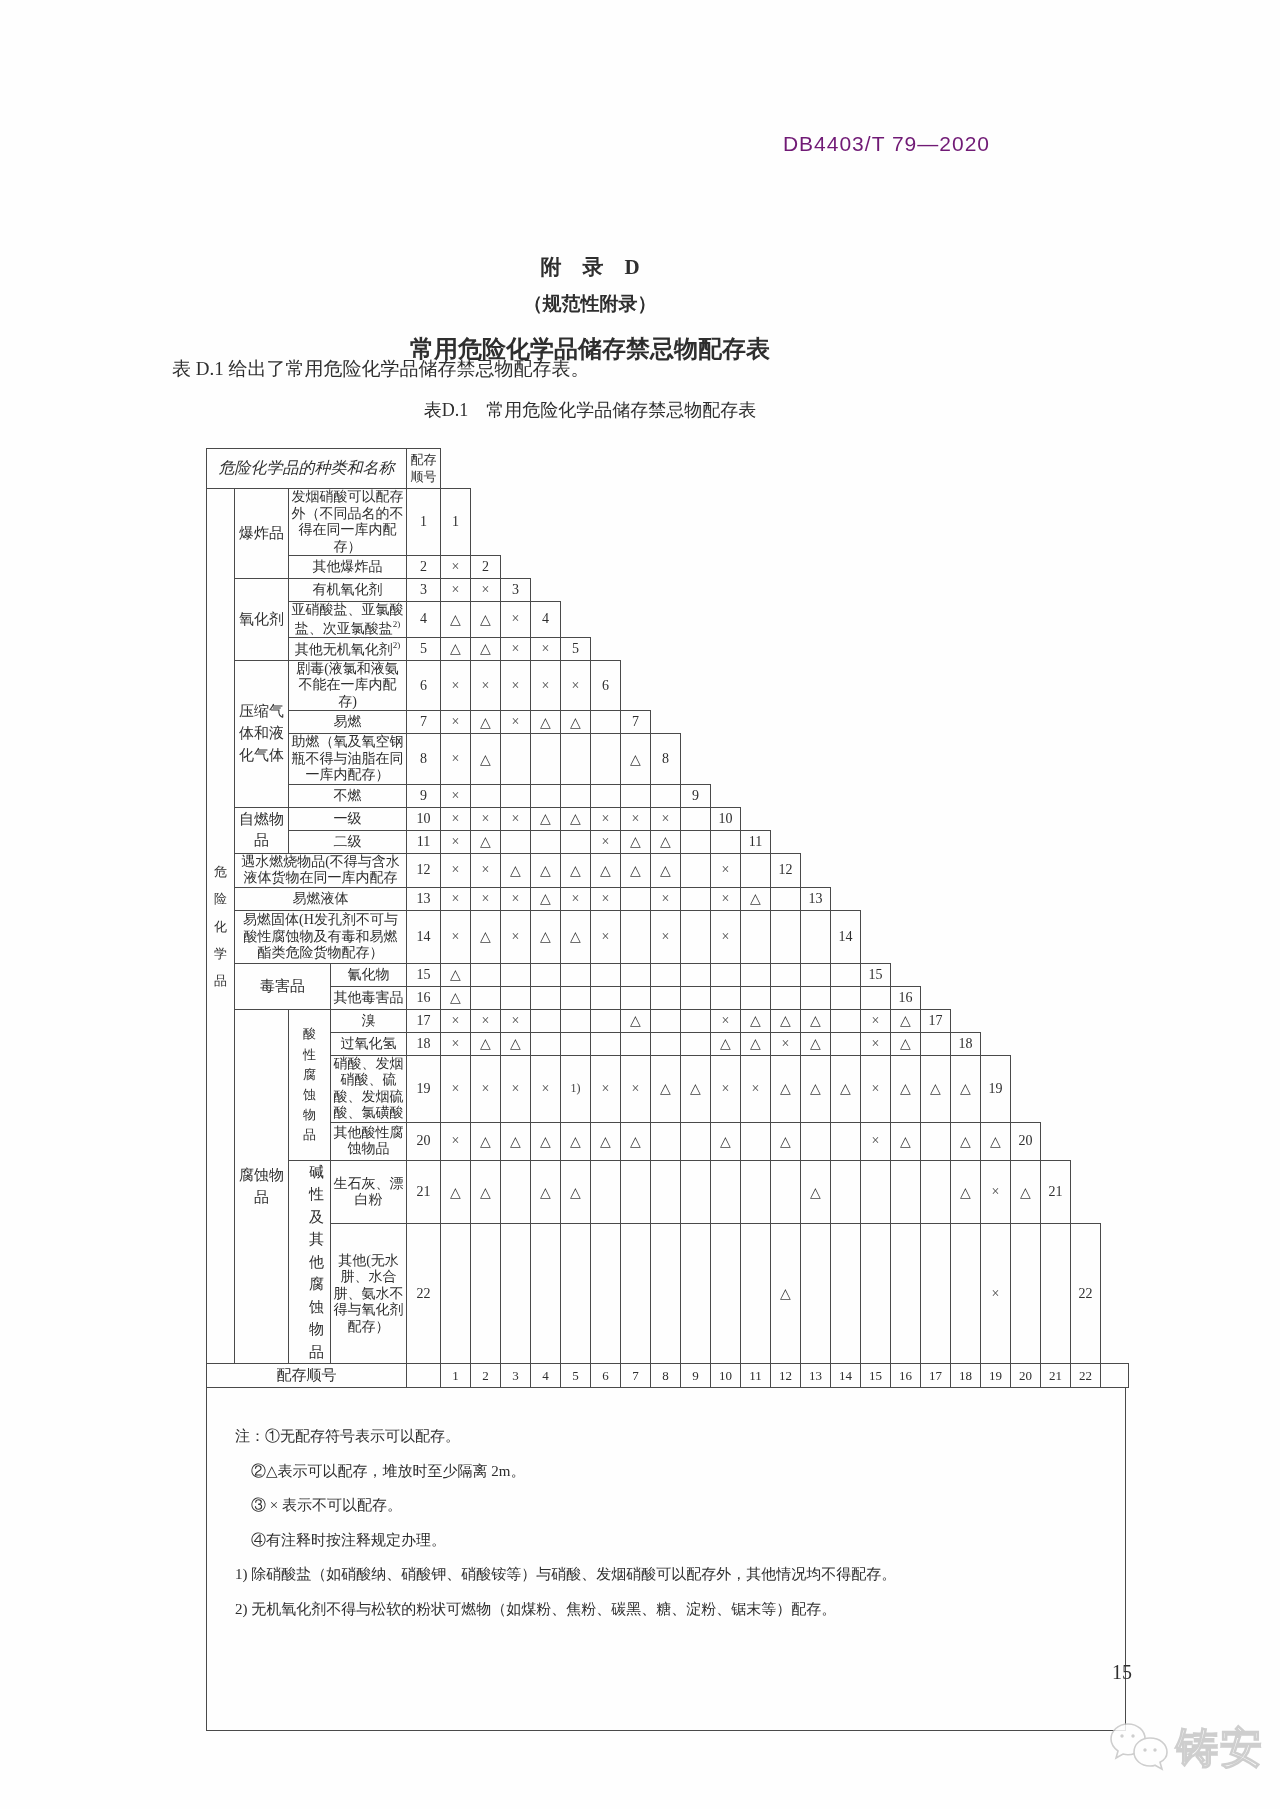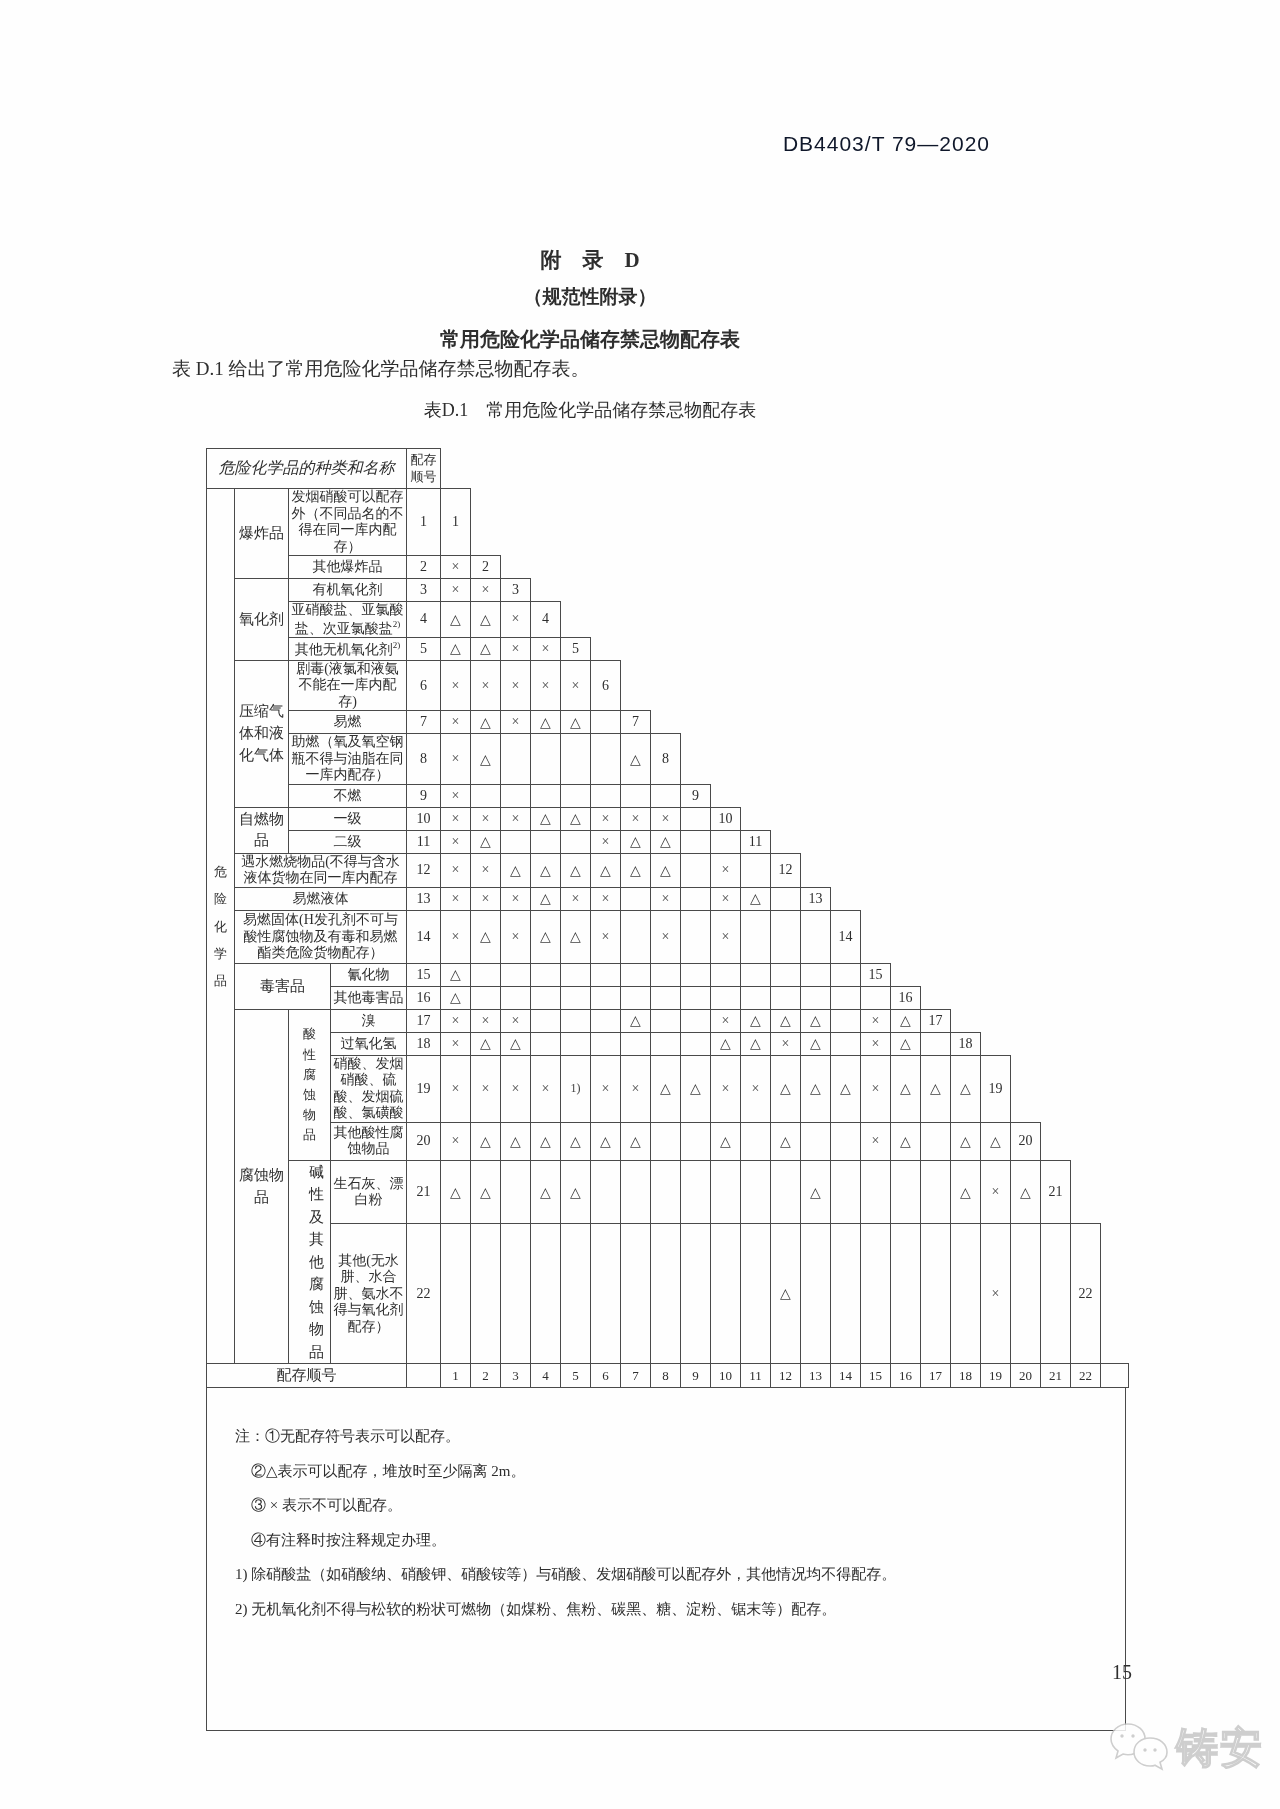--- a/index.html
+++ b/index.html
@@ -1,24 +1,24 @@
 <!DOCTYPE html>
 <html><head>
 <meta charset="utf-8">
 <style>
   html,body{margin:0;padding:0;background:#888;}
   .page{position:relative;width:1280px;height:1809px;background:#fefefe;margin:0 auto;
         font-family:"Liberation Serif","DejaVu Serif",serif;color:#2e2e2e;overflow:hidden;
         outline:1px solid #d9d9d9;}
   .doc-code{position:absolute;top:132px;right:290px;font-size:21px;letter-spacing:1px;
-        font-family:"Liberation Sans","DejaVu Sans",sans-serif;color:#0f172a;}
+        font-family:"Liberation Sans","DejaVu Sans",sans-serif;color:#701a75;}
   .title-block{position:absolute;left:173px;width:834px;top:237px;text-align:center;}
-  .title-block .t1{font-size:21px;font-weight:bold;margin:9px 0 10px 0;}
+  .title-block .t1{font-size:21px;font-weight:bold;margin:16px 0 10px 0;}
   .title-block .t2{font-size:19px;font-weight:bold;margin:0 0 10px 0;}
-  .title-block .t3{font-size:20px;font-weight:bold;margin:16px;}
+  .title-block .t3{font-size:24px;font-weight:bold;margin:16px;}
   .intro{position:absolute;left:172px;top:356px;font-size:19px;}
   .caption{position:absolute;left:173px;width:834px;top:398px;text-align:center;
         font-size:18px;font-weight:normal;}
   .table-wrap{position:absolute;left:206px;top:448px;width:924px;}
   table.matrix{border-collapse:collapse;table-layout:fixed;width:922px;}
   table.matrix td,table.matrix th{border:1px solid #4a4a4a;padding:0 2px;text-align:center;
         vertical-align:middle;font-weight:normal;overflow:hidden;}
   th.name-head{font-size:16px;font-style:italic;}
   th.seq-head{font-size:13px;line-height:1.25;word-break:break-all;padding:0 3px;}
   td.grp{font-size:15px;line-height:1.45;word-break:break-all;padding:0 10px;}

